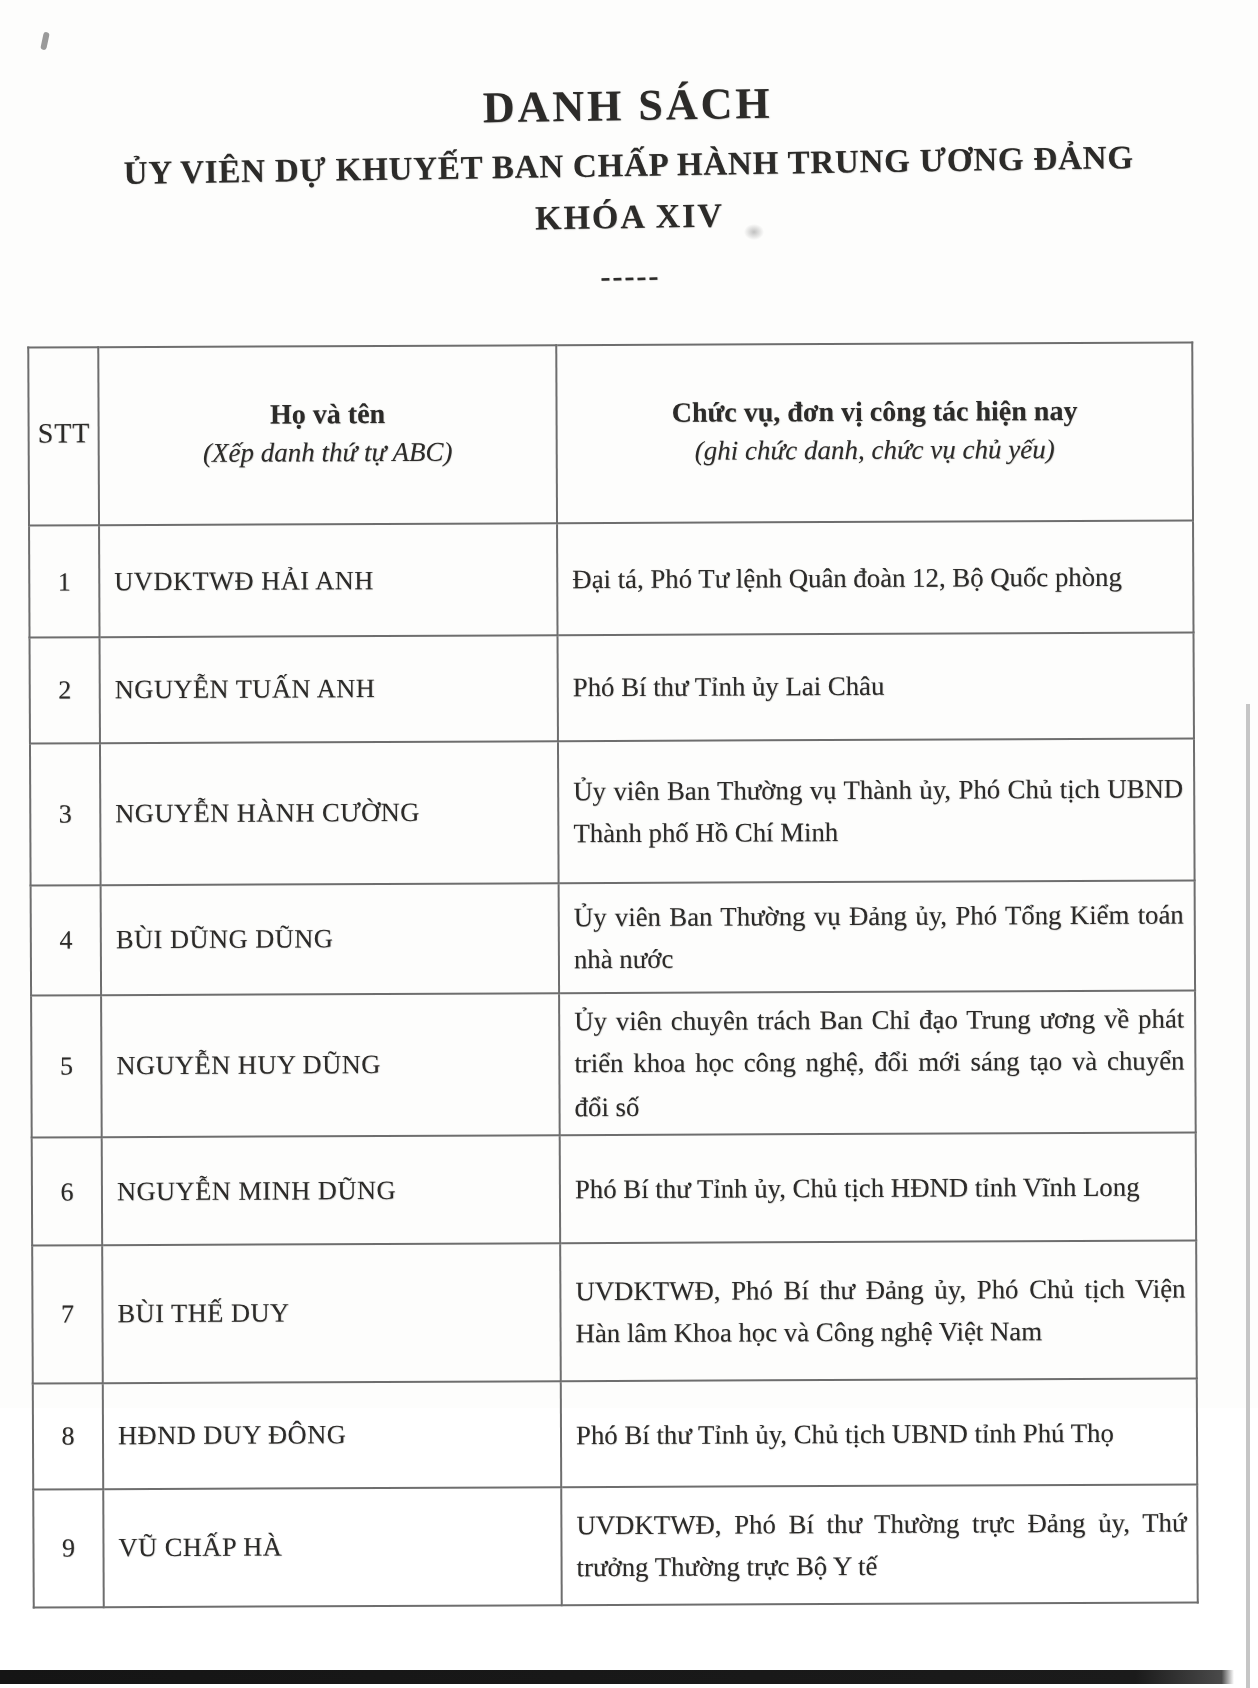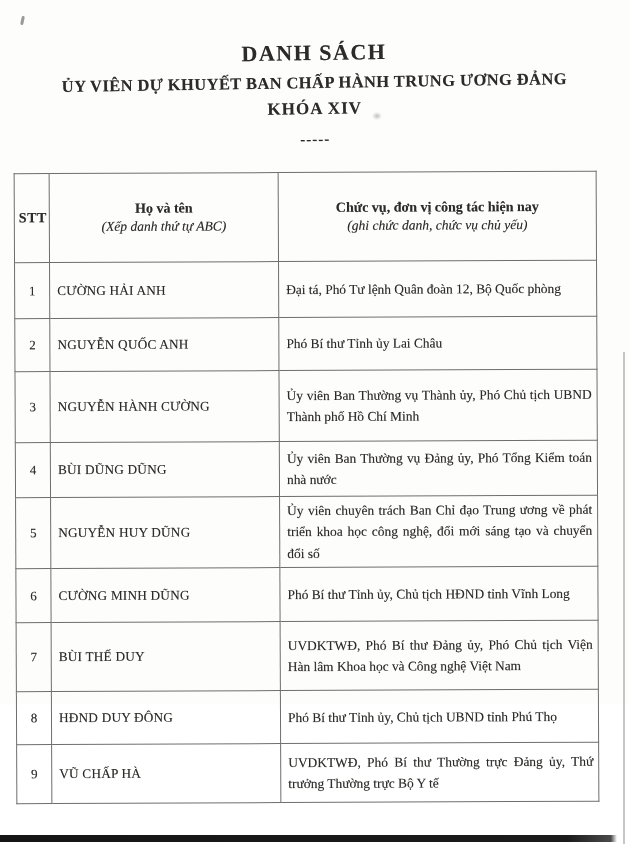--- a/index.html
+++ b/index.html
@@ -44,21 +44,21 @@
     background:transparent;
   }
   table.roster th, table.roster td{
     border:1px solid #6e6e6e;
     vertical-align:middle;
     box-sizing:border-box;
   }
   table.roster{border:1.5px solid #4f4f4f;}
   thead tr{height:89px;}
   th{font-weight:normal;padding:2px 4px;}
-  .h-stt{font-weight:bold;font-size:14px;text-align:center;letter-spacing:0.5px;}
+  .h-stt{font-weight:normal;font-size:14px;text-align:center;letter-spacing:0.5px;}
   .h-main{font-weight:bold;font-size:14px;text-align:center;}
   .h-sub{font-style:italic;font-size:13.5px;text-align:center;margin-top:2px;}
   .c-stt{text-align:center;font-size:13px;}
   .c-name{
     font-size:13.2px;letter-spacing:0.25px;
     padding:2px 4px 2px 7px;
   }
   .c-pos{
     font-size:13.4px;line-height:1.6;
     padding:3px 5px 3px 7px;
@@ -112,46 +112,46 @@
         </th>
         <th>
           <div class="h-main">Chức vụ, đơn vị công tác hiện nay</div>
           <div class="h-sub">(ghi chức danh, chức vụ chủ yếu)</div>
         </th>
       </tr>
     </thead>
     <tbody>
       <tr style="height:56px">
         <td class="c-stt">1</td>
-        <td class="c-name">CƯỜNG HẢI ANH</td>
+        <td class="c-name">UVDKTWĐ HẢI ANH</td>
         <td class="c-pos">Đại tá, Phó Tư lệnh Quân đoàn 12, Bộ Quốc phòng</td>
       </tr>
       <tr style="height:53px">
         <td class="c-stt">2</td>
-        <td class="c-name">NGUYỄN QUỐC ANH</td>
+        <td class="c-name">NGUYỄN TUẤN ANH</td>
         <td class="c-pos">Phó Bí thư Tỉnh ủy Lai Châu</td>
       </tr>
       <tr style="height:71px">
         <td class="c-stt">3</td>
         <td class="c-name">NGUYỄN HÀNH CƯỜNG</td>
         <td class="c-pos">Ủy viên Ban Thường vụ Thành ủy, Phó Chủ tịch UBND Thành phố Hồ Chí Minh</td>
       </tr>
       <tr style="height:55px">
         <td class="c-stt">4</td>
         <td class="c-name">BÙI DŨNG DŨNG</td>
         <td class="c-pos">Ủy viên Ban Thường vụ Đảng ủy, Phó Tổng Kiểm toán nhà nước</td>
       </tr>
       <tr style="height:69px">
         <td class="c-stt">5</td>
         <td class="c-name">NGUYỄN HUY DŨNG</td>
         <td class="c-pos">Ủy viên chuyên trách Ban Chỉ đạo Trung ương về phát triển khoa học công nghệ, đổi mới sáng tạo và chuyển đổi số</td>
       </tr>
       <tr style="height:54px">
         <td class="c-stt">6</td>
-        <td class="c-name">CƯỜNG MINH DŨNG</td>
+        <td class="c-name">NGUYỄN MINH DŨNG</td>
         <td class="c-pos">Phó Bí thư Tỉnh ủy, Chủ tịch HĐND tỉnh Vĩnh Long</td>
       </tr>
       <tr style="height:69px">
         <td class="c-stt">7</td>
         <td class="c-name">BÙI THẾ DUY</td>
         <td class="c-pos">UVDKTWĐ, Phó Bí thư Đảng ủy, Phó Chủ tịch Viện Hàn lâm Khoa học và Công nghệ Việt Nam</td>
       </tr>
       <tr style="height:53px">
         <td class="c-stt">8</td>
         <td class="c-name">HĐND DUY ĐÔNG</td>

